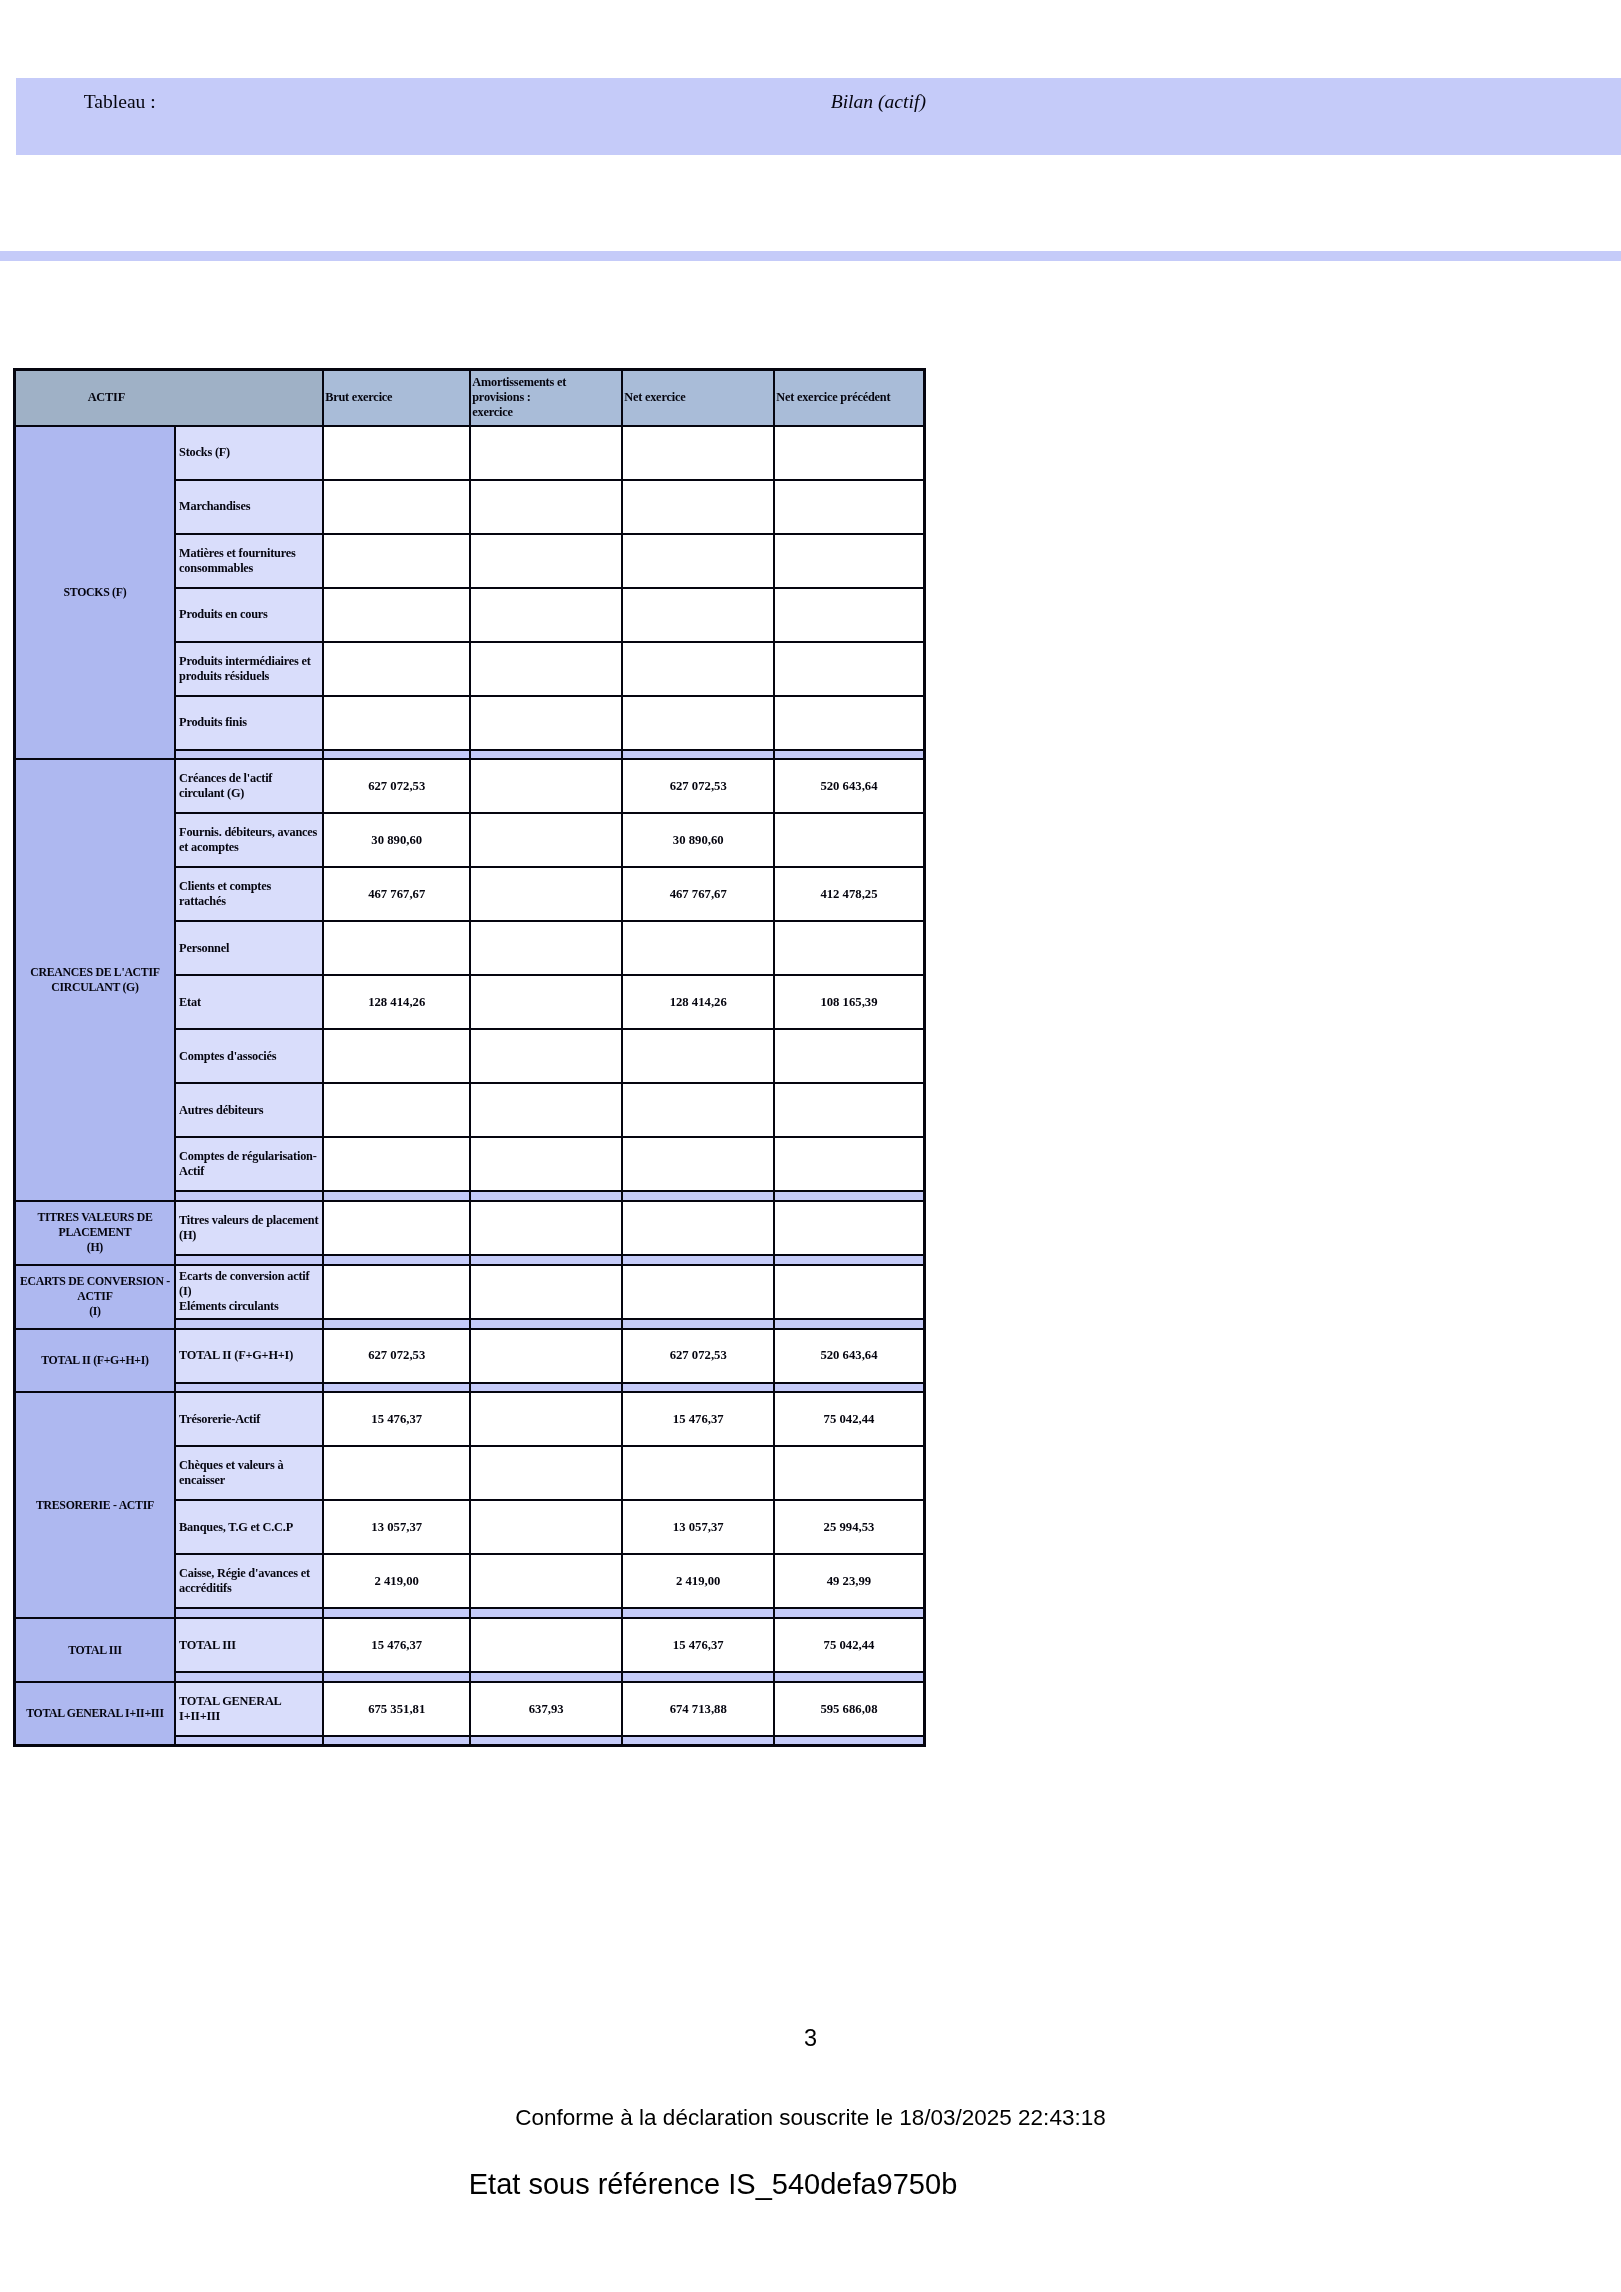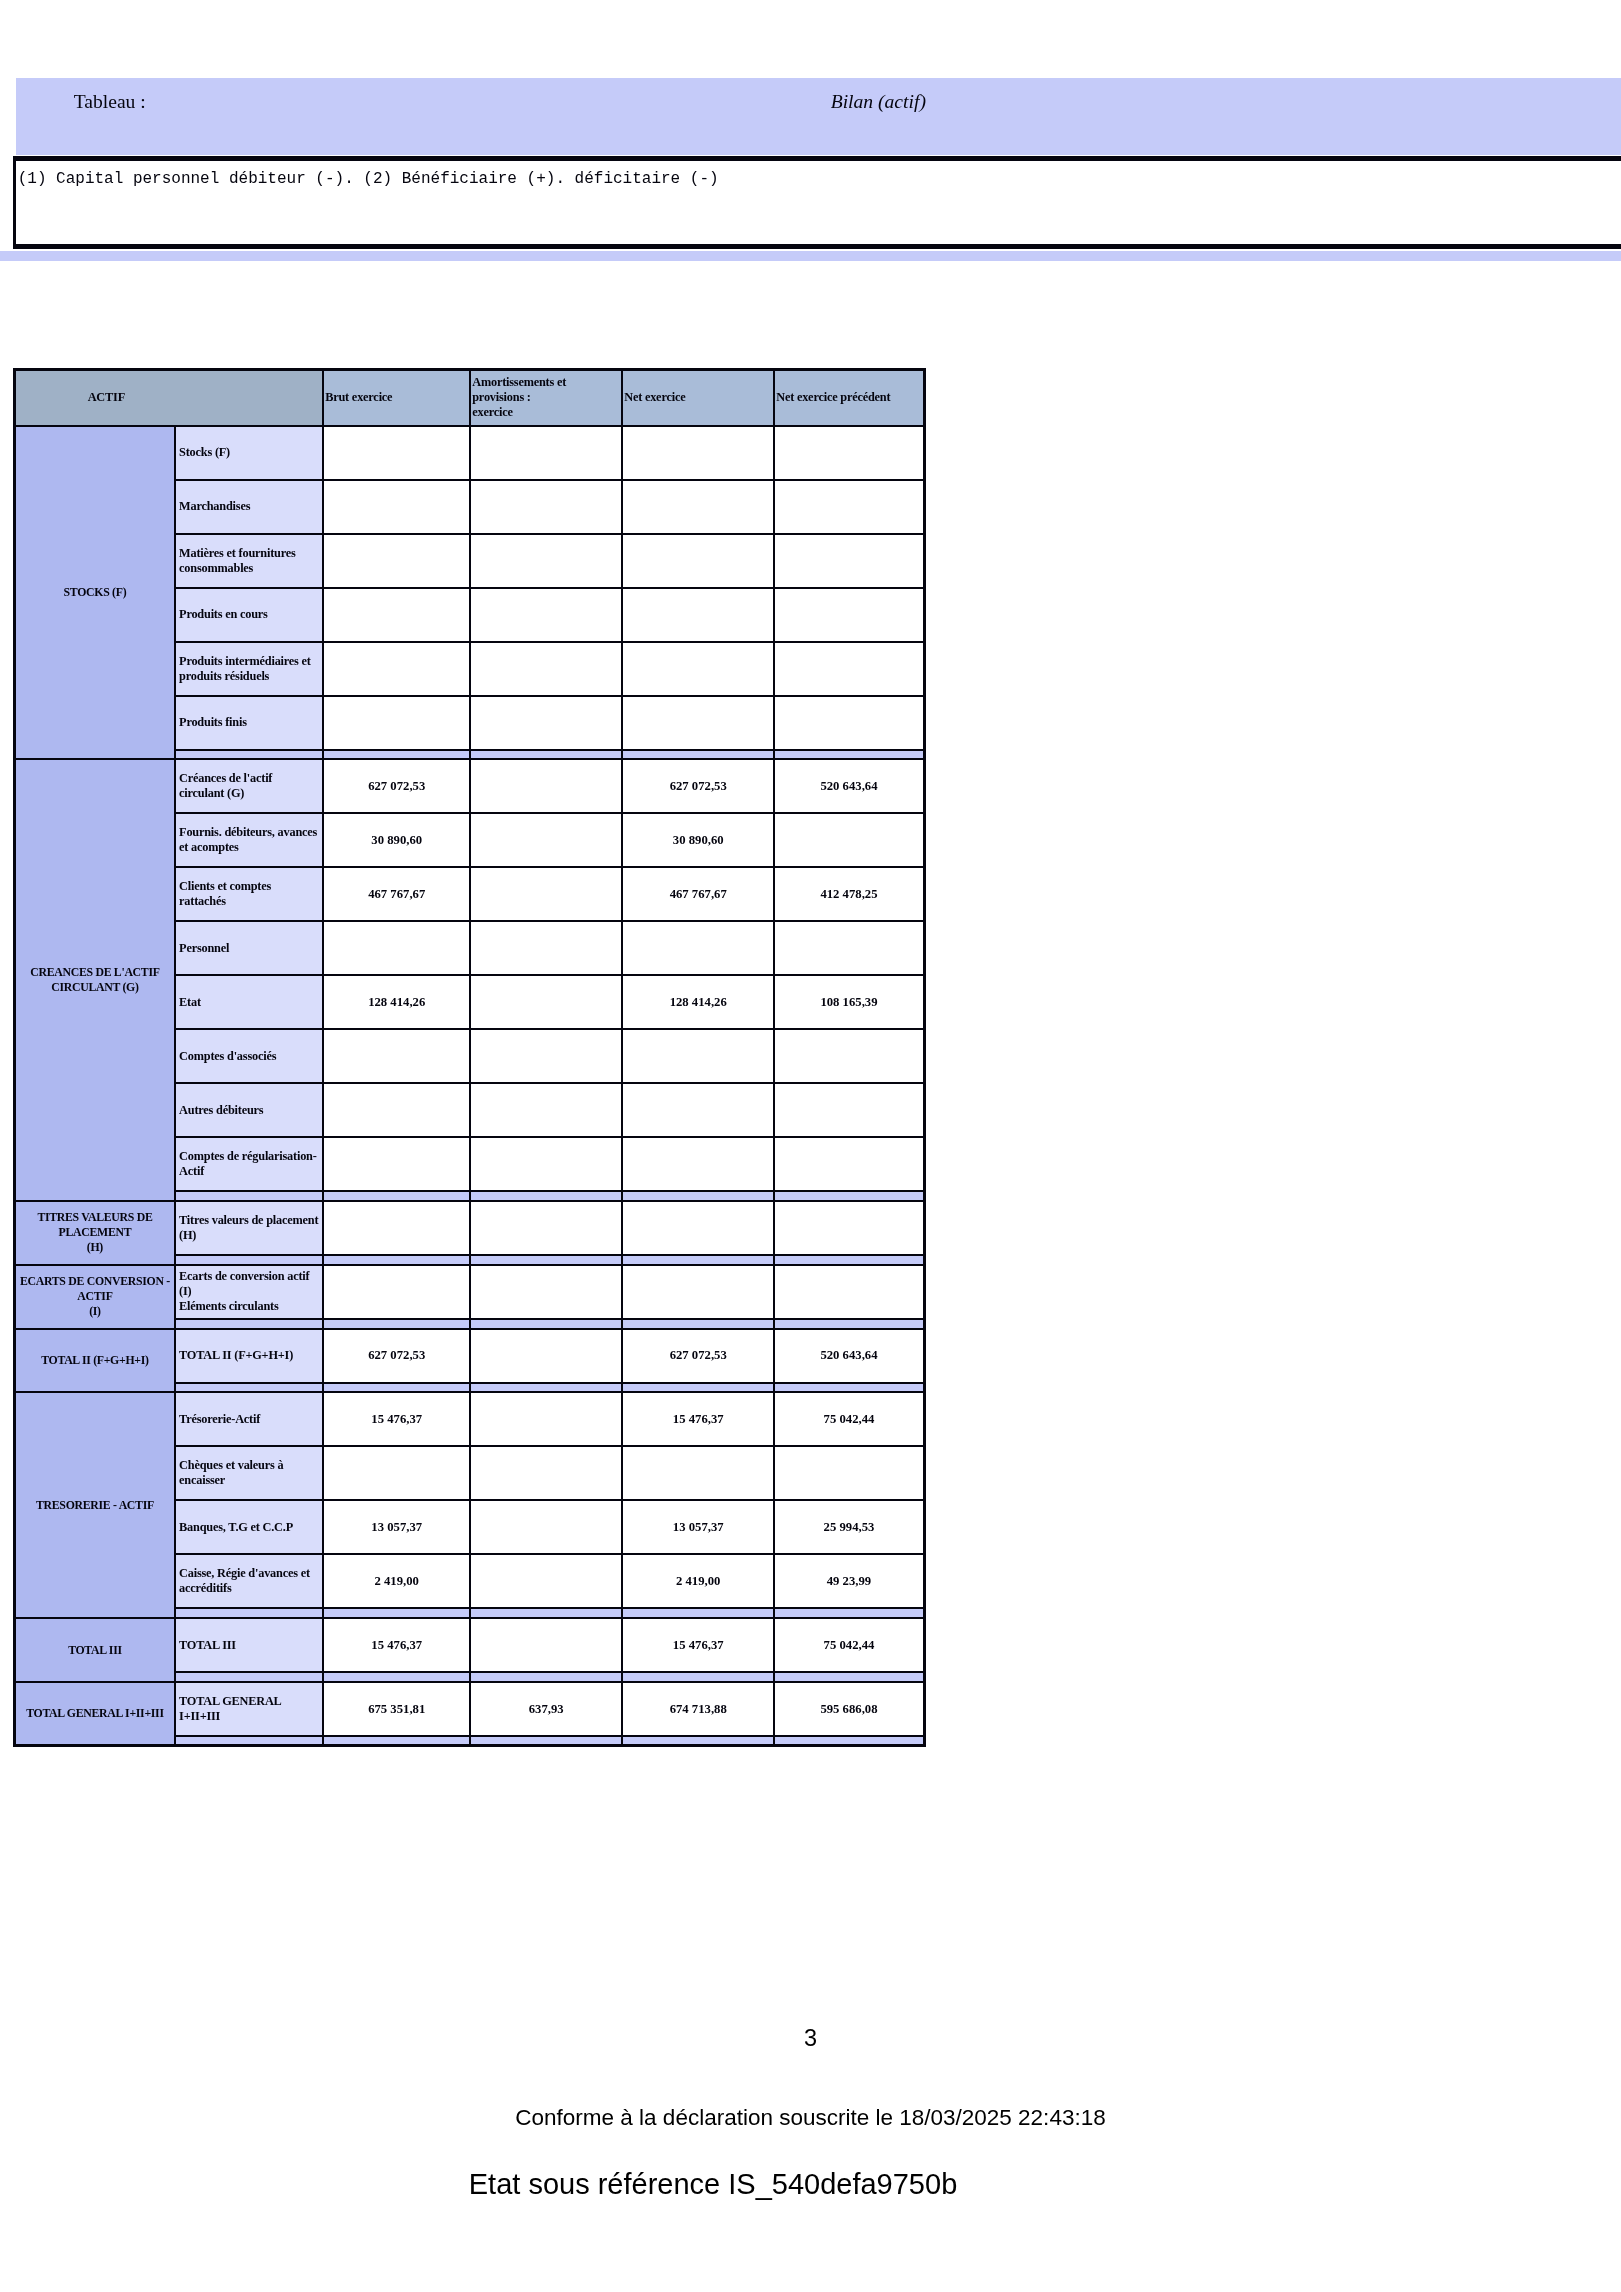--- a/index.html
+++ b/index.html
@@ -7,21 +7,21 @@
     position:relative; width:1621px; height:2293px;
     background:#ffffff; overflow:hidden;
     font-family:"Liberation Serif", serif; color:#05050f;
   }
   
   .banner {
     position:absolute; left:15.7px; top:78px; width:1605px; height:77px;
     background:#c5cbf9;
   }
   .banner-label {
-    position:absolute; left:58px; top:12.7px;
+    position:absolute; left:68px; top:12.7px;
     font-size:19.6px; color:#05050f;
   }
   .banner-title {
     position:absolute; left:815px; top:12.7px;
     font-size:19.6px; color:#05050f;font-style:italic;
   }
   
   .note-box {
     position:absolute; left:12.7px; top:156px; width:1608px; height:93px;
     box-sizing:border-box; background:#ffffff;
@@ -90,23 +90,20 @@
 </head>
 <body>
 
 <div class="page">
 
   <div class="banner">
     <span class="banner-label">Tableau :</span>
     <span class="banner-title">Bilan (actif)</span>
   </div>
 
-  <div class="note-box">
-    <div class="note-text">(1) Capital personnel débiteur (-). (2) Bénéficiaire (+). déficitaire (-)</div>
-  </div>
 
   <div class="blue-strip"></div>
 
   <table class="bilan">
     <colgroup>
       <col style="width:161px">
         <col style="width:148px">
         <col style="width:147px">
       <col style="width:152px">
         <col style="width:152px">

